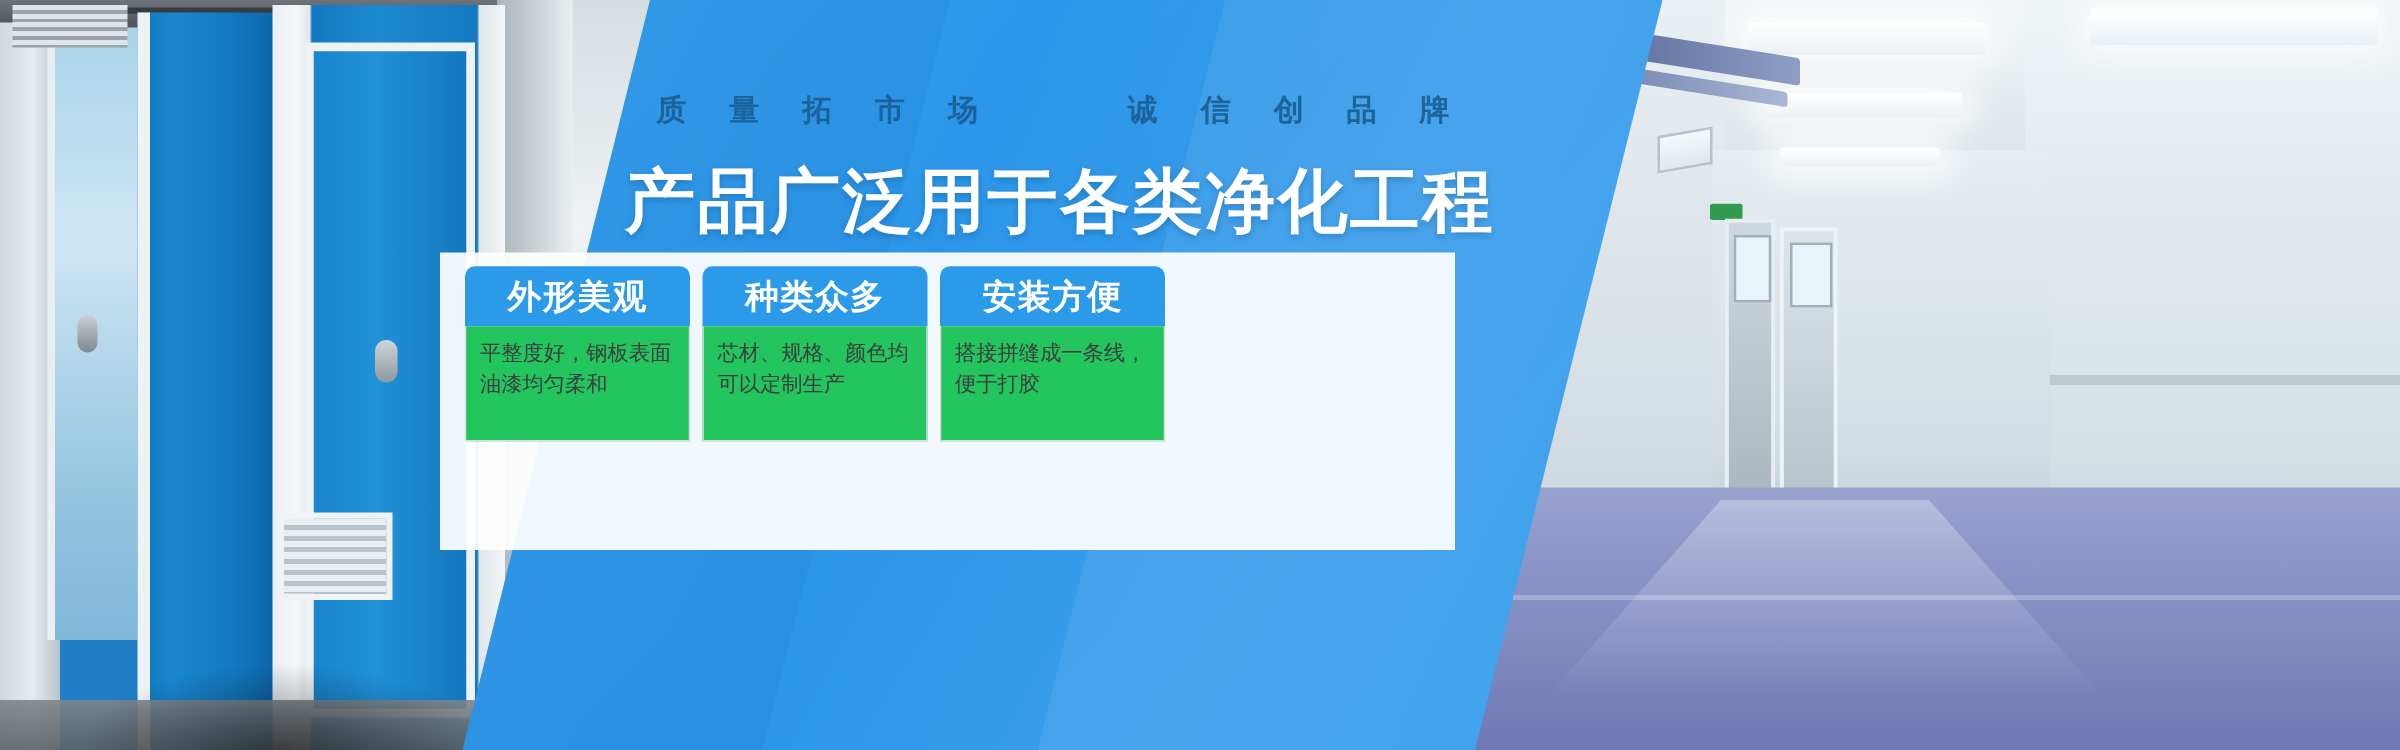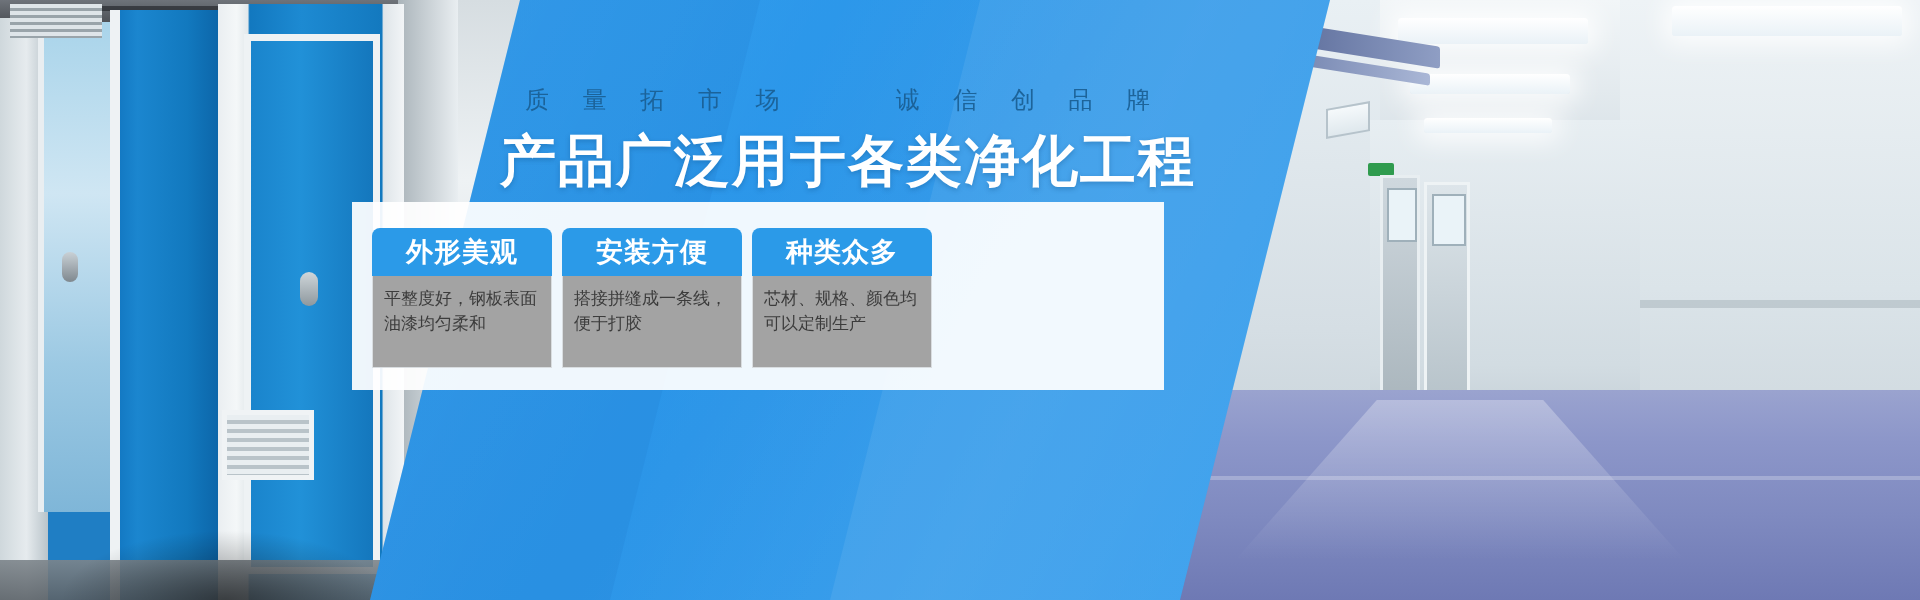--- a/index.html
+++ b/index.html
@@ -92,36 +92,36 @@
     background:linear-gradient(115deg,rgba(255,255,255,.10) 0%,rgba(255,255,255,0) 38%,
       rgba(255,255,255,.07) 55%,rgba(255,255,255,0) 75%);}
   .blue-shade{position:absolute;left:0;top:0;width:1920px;height:600px;
     background:rgba(30,120,200,.16);
     clip-path:polygon(520px 0, 760px 0, 610px 600px, 370px 600px);}
   .blue-shade2{position:absolute;left:0;top:0;width:1920px;height:600px;
     background:rgba(255,255,255,.07);
     clip-path:polygon(980px 0, 1330px 0, 1180px 600px, 830px 600px);}
 
   
-  .tagline{position:absolute;left:525px;top:84px;width:540px;
+  .tagline{position:absolute;left:525px;top:72px;width:540px;
     font-size:24px;letter-spacing:13px;color:#1a5f94;opacity:.92;
-    font-weight:400;white-space:pre;}
+    font-weight:700;white-space:pre;}
   .headline{position:absolute;left:500px;top:124px;
     font-size:56px;font-weight:bold;color:#ffffff;letter-spacing:2px;
     text-shadow:0 2px 5px rgba(0,60,110,.28);white-space:nowrap;}
 
   
-  .panel{position:absolute;left:352px;top:202px;width:812px;height:188px;
+  .panel{position:absolute;left:352px;top:202px;width:812px;height:238px;
     background:rgba(255,255,255,.93);display:flex;align-items:flex-start;
-    padding:26px 20px 0 20px;box-sizing:border-box;gap:10px;}
+    padding:11px 20px 0 20px;box-sizing:border-box;gap:10px;}
   .card{width:180px;}
   .card-head{height:48px;border-radius:8px 8px 0 0;background:#2b9ae8;
     display:flex;align-items:center;justify-content:center;
     color:#fff;font-size:27px;font-weight:bold;letter-spacing:1px;}
-  .card-body{border:1px solid #d9dde0;border-top:none;background:#a3a3a3;
+  .card-body{border:1px solid #d9dde0;border-top:none;background:#22c55e;
     min-height:92px;padding:10px 11px 12px 11px;box-sizing:border-box;
     font-size:17px;line-height:1.45;color:#3c3c3c;}
 </style>
 </head>
 <body>
 
 <div class="banner">
 
   <div class="photo-left">
     <div class="pl-ceiling"></div>
@@ -179,24 +179,24 @@
 
   <div class="panel">
 
     <div class="card">
       <div class="card-head">外形美观</div>
       <div class="card-body">平整度好，钢板表面油漆均匀柔和</div>
     </div>
 
 
     <div class="card">
+      <div class="card-head">种类众多</div>
+      <div class="card-body">芯材、规格、颜色均可以定制生产</div>
+    </div>
+
+    <div class="card">
       <div class="card-head">安装方便</div>
       <div class="card-body">搭接拼缝成一条线，便于打胶</div>
     </div>
 
-    <div class="card">
-      <div class="card-head">种类众多</div>
-      <div class="card-body">芯材、规格、颜色均可以定制生产</div>
-    </div>
-
   </div>
 
 </div>
 
 </body></html>

